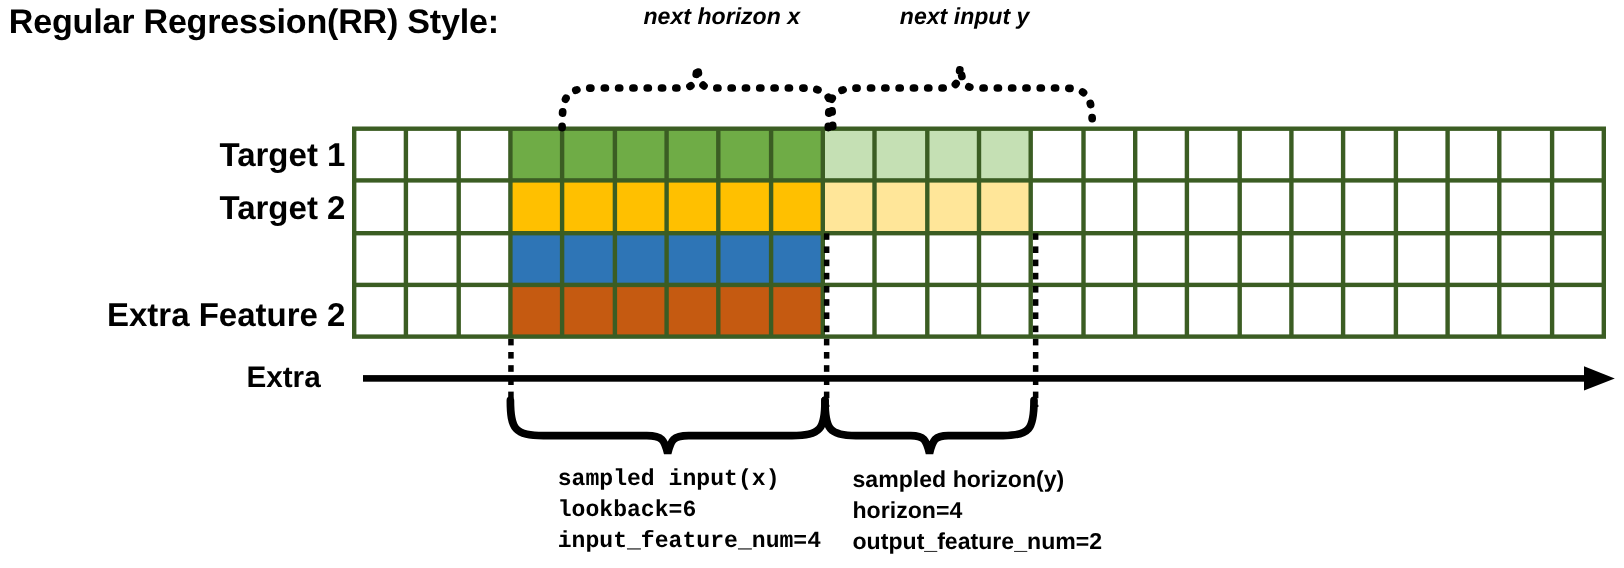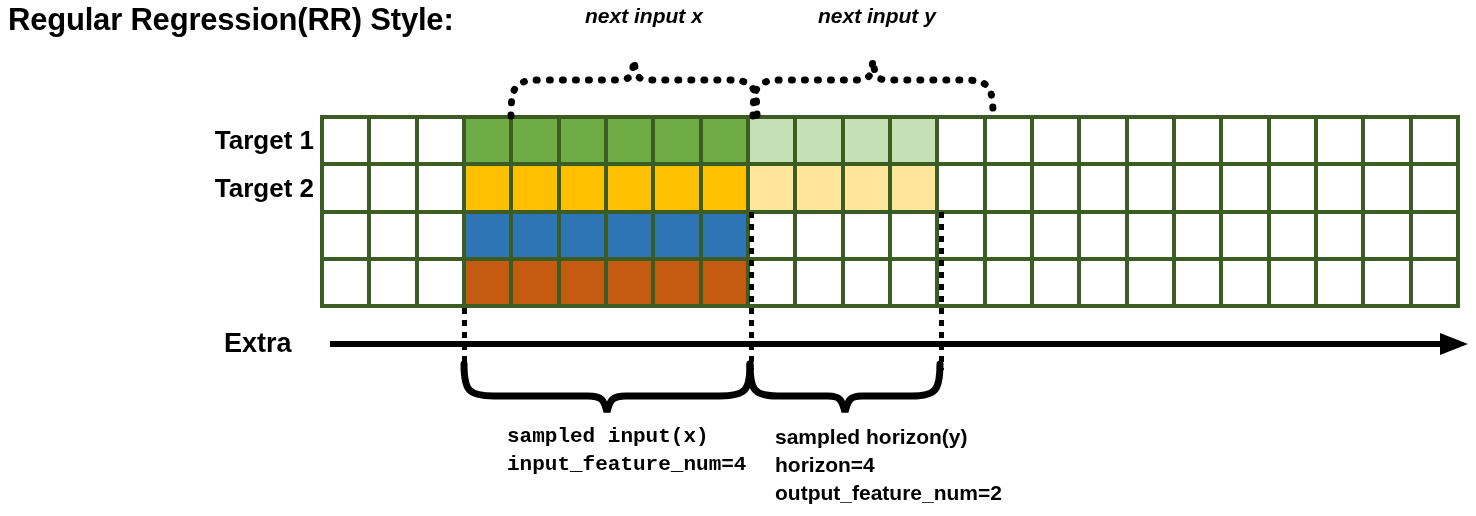--- a/index.html
+++ b/index.html
@@ -30,21 +30,21 @@
     font-weight: bold;
     color: #000;
     white-space: nowrap;
     letter-spacing: -0.2px;
   }
 
   
   .row-label {
     position: absolute;
     right: 1162px;       
-    font-size: 26px;
+    font-size: 30px;
     font-weight: bold;
     color: #000;
     white-space: nowrap;
     text-align: right;
     line-height: 1;
   }
 
   
   .grid {
     position: absolute;
@@ -143,20 +143,21 @@
 </style>
 </head>
 <body>
 
 <div id="stage">
 
   <div class="title">Regular Regression(RR) Style:</div>
 
   <div class="row-label" style="top:127px;">Target 1</div>
   <div class="row-label" style="top:175px;">Target 2</div>
+  <div class="row-label" style="top:272px;">Extra Feature 2</div>
 
   <div class="grid" id="grid" style="background: rgb(59, 93, 35);">
       <div class="grid-row">
         <div class="cell" style="background: rgb(255, 255, 255);"></div>
         <div class="cell" style="background: rgb(255, 255, 255);"></div>
         <div class="cell" style="background: rgb(255, 255, 255);"></div>
         <div class="cell" style="background: rgb(111, 172, 70);"></div>
         <div class="cell" style="background: rgb(111, 172, 70);"></div>
         <div class="cell" style="background: rgb(111, 172, 70);"></div>
         <div class="cell" style="background: rgb(111, 172, 70);"></div>
@@ -267,38 +268,39 @@
   <div class="vguide" style="left:462px; top:308px; height:62px;"></div>
   <div class="vguide" style="left:749px; top:212px; height:158px;"></div>
   <div class="vguide" style="left:939px; top:212px; height:158px;"></div>
 
   <div class="top-brace" style="left:505px; top:58px;">
     <svg width="258" height="58" viewBox="0 0 258 58">
       <path d="M6 58 C6 28 10 22 36 22 L113 22 C126 22 127 18 129 2
                C131 18 132 22 145 22 L222 22 C248 22 252 28 252 58" fill="none" stroke="#000" stroke-width="7" stroke-linecap="round" stroke-dasharray="1 12"></path>
     </svg>
   </div>
-  <div class="top-label" style="left:585px; top:4px;">next input x</div>
+  <div class="top-label" style="left:585px; top:4px;">next horizon x</div>
 
   <div class="top-brace" style="left:749px; top:58px;">
     <svg width="250" height="58" viewBox="0 0 250 58">
       <path d="M4 58 C4 28 8 22 34 22 L108 22 C121 22 122 18 124 2
                C126 18 127 22 140 22 L214 22 C240 22 244 28 244 58" fill="none" stroke="#000" stroke-width="7" stroke-linecap="round" stroke-dasharray="1 12"></path>
     </svg>
   </div>
   <div class="top-label" style="left:818px; top:4px;">next input y</div>
 
   <div class="bot-brace" style="left:458px; top:364px;">
     <svg width="300" height="50" viewBox="0 0 300 50">
       <path d="M6 0 C6 26 10 32 36 32 L130 32 C144 32 146 36 149 48
                C152 36 154 32 168 32 L262 32 C288 32 292 26 292 0" fill="none" stroke="#000" stroke-width="7" stroke-linecap="round"></path>
     </svg>
   </div>
   <div class="bot-caption" style="left:507px; top:423px;font-family:Liberation Mono, monospace;">
     <div>sampled input(x)</div>
+    <div>lookback=6</div>
     <div>input_feature_num=4</div>
   </div>
 
   <div class="bot-brace" style="left:745px; top:364px;">
     <svg width="204" height="50" viewBox="0 0 204 50">
       <path d="M5 0 C5 26 9 32 33 32 L83 32 C95 32 97 36 100 48
                C103 36 105 32 117 32 L167 32 C191 32 195 26 195 0" fill="none" stroke="#000" stroke-width="7" stroke-linecap="round"></path>
     </svg>
   </div>
   <div class="bot-caption" style="left:775px; top:423px;">

